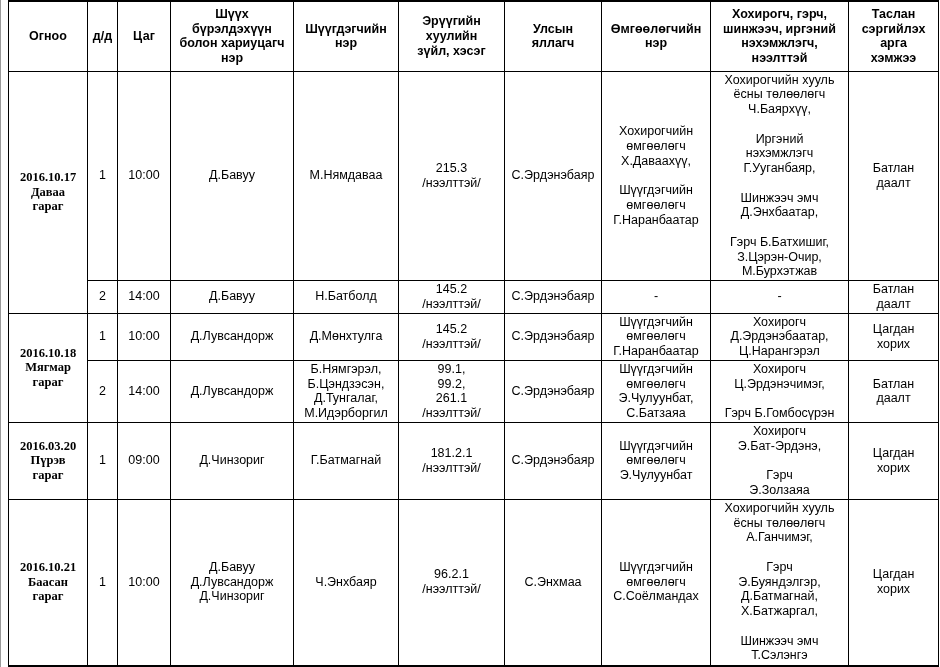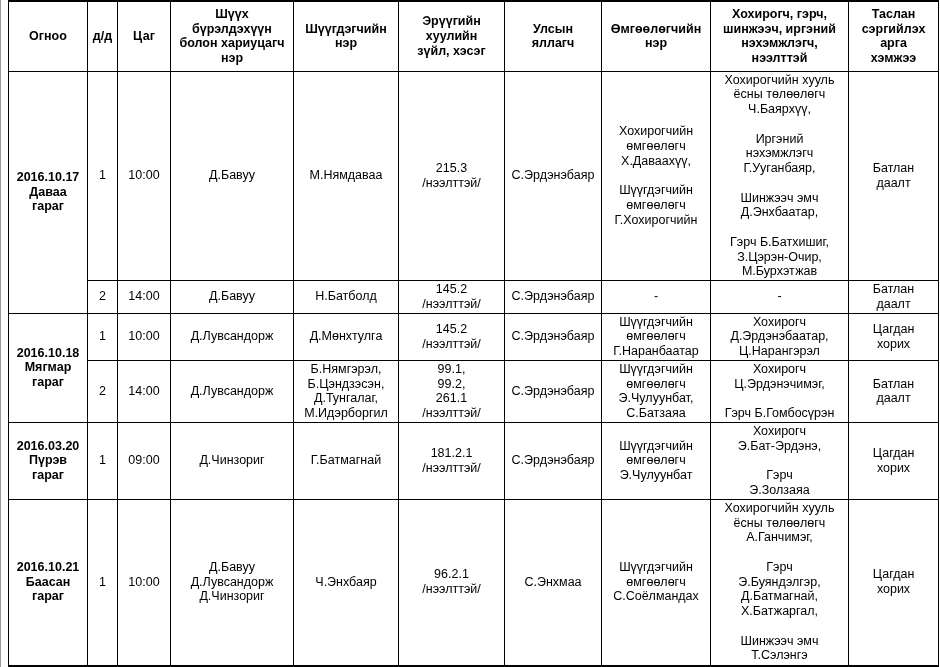--- a/index.html
+++ b/index.html
@@ -28,21 +28,21 @@
     text-align: center;
     vertical-align: middle;
     font-size: 12.5px;
     line-height: 1.18;
     padding: 1px 2px;
     white-space: pre-line;
     overflow: hidden;
     word-wrap: break-word;
   }
   th { font-weight: bold; }
-  td.date-cell { font-weight: bold; }
+  td.date-cell { font-weight: bold; font-family: Liberation Serif, serif; }
   tr.hr  { height: 70px; }
   tr.r1  { height: 205px; }
   tr.r2  { height: 32px; }
   tr.r3  { height: 40px; }
   tr.r4  { height: 62px; }
   tr.r5  { height: 66px; }
   tr.r6  { height: 167px; }
 </style>
 </head>
 <body>
@@ -101,21 +101,21 @@
       <td>М.Нямдаваа</td>
       <td>215.3
 /нээлттэй/</td>
       <td>С.Эрдэнэбаяр</td>
       <td>Хохирогчийн
 өмгөөлөгч
 Х.Даваахүү,
 
 Шүүгдэгчийн
 өмгөөлөгч
-Г.Хохирогчийн</td>
+Г.Наранбаатар</td>
       <td>Хохирогчийн хууль
 ёсны төлөөлөгч
 Ч.Баярхүү,
 
 Иргэний
 нэхэмжлэгч
 Г.Ууганбаяр,
 
 Шинжээч эмч
 Д.Энхбаатар,

